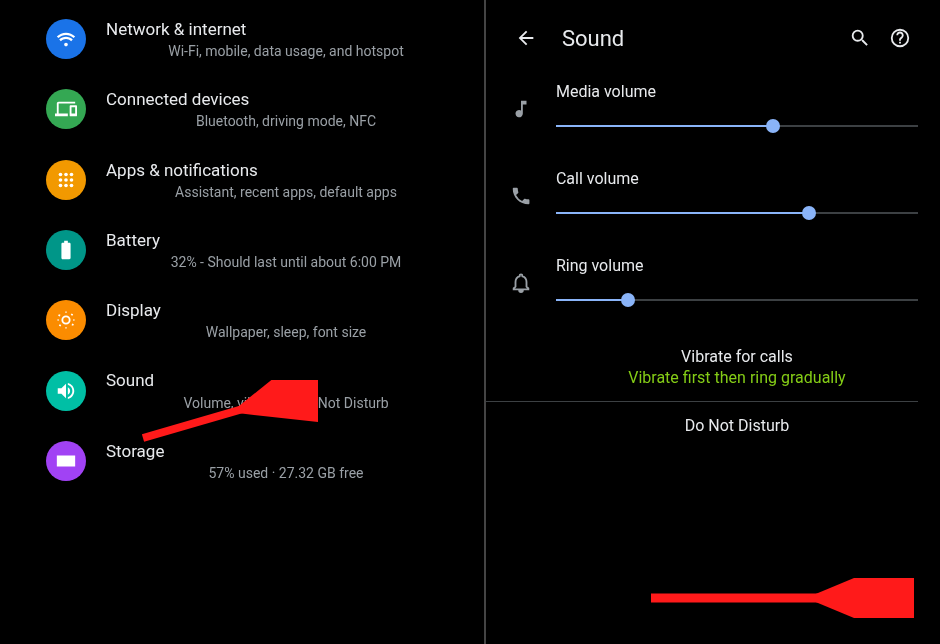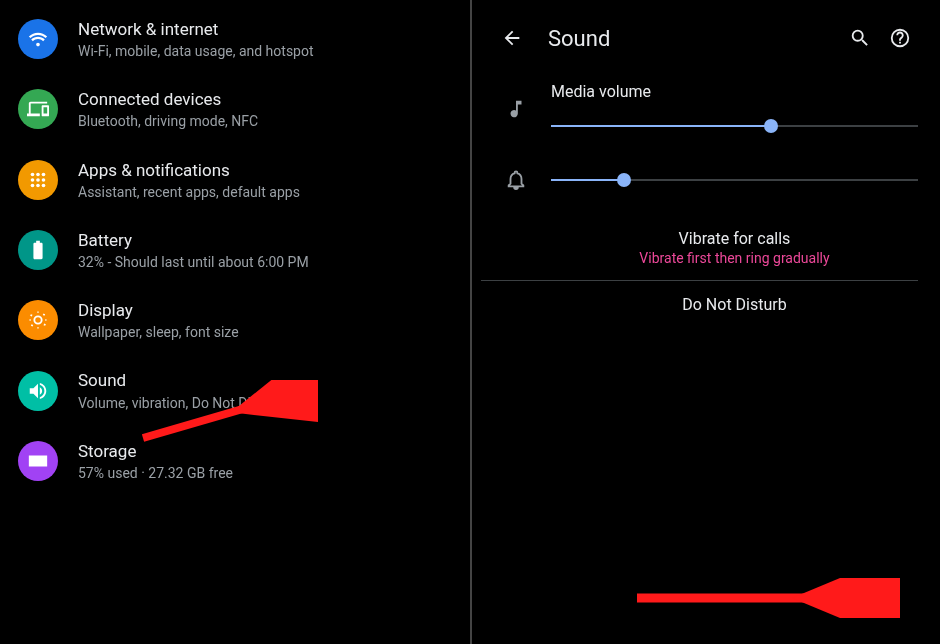--- a/index.html
+++ b/index.html
@@ -10,21 +10,21 @@
     width: 940px;
     height: 644px;
     overflow: hidden;
     display: flex;
   }
   .pane {
     height: 100%;
     overflow: hidden;
     background: #000;
   }
-  .pane-left { width: 471px; }
+  .pane-left { width: 471px; margin-left: 28px; }
   .divider {
     width: 2px;
     background: #444;
   }
   .pane-right { width: 469px; position: relative; }
 
   
   .settings-list { padding-top: 4px; }
   .settings-item {
     display: flex;
@@ -46,20 +46,21 @@
   .settings-title {
     font-size: 17px;
     color: #e8eaed;
     line-height: 1.3;
   }
   .settings-sub {
     font-size: 14px;
     color: #9aa0a6;
     line-height: 1.3;
     margin-top: 2px;
+    text-align: center;
   }
 
   .ic-blue   { background: #1a73e8; }
   .ic-green  { background: #34a853; }
   .ic-orange { background: #f29900; }
   .ic-teal   { background: #009688; }
   .ic-orange2{ background: #fb8c00; }
   .ic-teal2  { background: #00bfa5; }
   .ic-purple { background: #a142f4; }
   .ic-blue2  { background: #1a73e8; }
@@ -82,21 +83,21 @@
   }
   .back-btn svg, .search-btn svg, .help-btn svg { width: 22px; height: 22px; fill: #e8eaed; }
   .sound-title {
     flex: 1;
     font-size: 22px;
     color: #e8eaed;
     margin-left: 16px;
   }
 
   
-  .sound-body { padding: 0 22px 0 0; margin-left: 9px; }
+  .sound-body { padding: 0 22px 0 0; }
   .volume-row {
     display: flex;
     align-items: center;
     padding: 10px 0 24px 0;
   }
   .vol-icon {
     width: 70px;
     display: flex;
     align-items: center;
     justify-content: center;
@@ -141,21 +142,21 @@
 
   .sound-item {
     display: flex;
     align-items: center;
     padding: 14px 0 14px 0;
     cursor: pointer;
   }
   .sound-item .vol-icon { width: 70px; }
   .sound-item-text { flex: 1; text-align: center; }
   .sound-item-title { font-size: 16px; color: #e8eaed; }
-  .sound-item-sub { font-size: 14px; color: #ec4899; margin-top: 2px; }
+  .sound-item-sub { font-size: 16px; color: #84cc16; margin-top: 2px; }
 
   .hr { height: 1px; background: #3c4043; margin-left: 0; }
 
   
   .arrow {
     position: absolute;
     pointer-events: none;
   }
 </style>
 </head>
@@ -303,28 +304,44 @@
       <div class="vol-content">
         <div class="vol-label">Media volume</div>
         <div class="slider">
           <div class="slider-track"></div>
           <div class="slider-fill" style="width:60%"></div>
           <div class="slider-thumb" style="left:60%"></div>
         </div>
       </div>
     </div>
 
-
     <div class="volume-row">
       <div class="vol-icon">
         <svg viewBox="0 0 24 24">
+            <path d="M6.6 10.8a15 15 0 006.6 6.6l2.2-2.2c.3-.3.7-.4 1-.2 1.2.4 2.5.6 3.8.6.6 0 1 .4 1 1V20c0 .6-.4 1-1 1C10.6 21 3 13.4 3 4c0-.6.4-1 1-1h3.5c.6 0 1 .4 1 1 0 1.3.2 2.6.6 3.8.1.3 0 .7-.2 1l-2.3 2z"></path>
+          </svg>
+      </div>
+      <div class="vol-content">
+        <div class="vol-label">Call volume</div>
+        <div class="slider">
+          <div class="slider-track"></div>
+          <div class="slider-fill" style="width:70%"></div>
+          <div class="slider-thumb" style="left:70%"></div>
+        </div>
+      </div>
+    </div>
+
+    <div class="volume-row">
+      <div class="vol-icon">
+        <svg viewBox="0 0 24 24">
             <path d="M12 22a2 2 0 002-2h-4a2 2 0 002 2zm6-6V11c0-3.07-1.63-5.64-4.5-6.32V4a1.5 1.5 0 00-3 0v.68C7.63 5.36 6 7.92 6 11v5l-2 2v1h16v-1l-2-2z" fill="none" stroke="#9aa0a6" stroke-width="2"></path>
           </svg>
       </div>
       <div class="vol-content">
+        <div class="vol-label">Ring volume</div>
         <div class="slider">
           <div class="slider-track"></div>
           <div class="slider-fill" style="width:20%"></div>
           <div class="slider-thumb" style="left:20%"></div>
         </div>
       </div>
     </div>
 
 
     <div class="sound-item">

